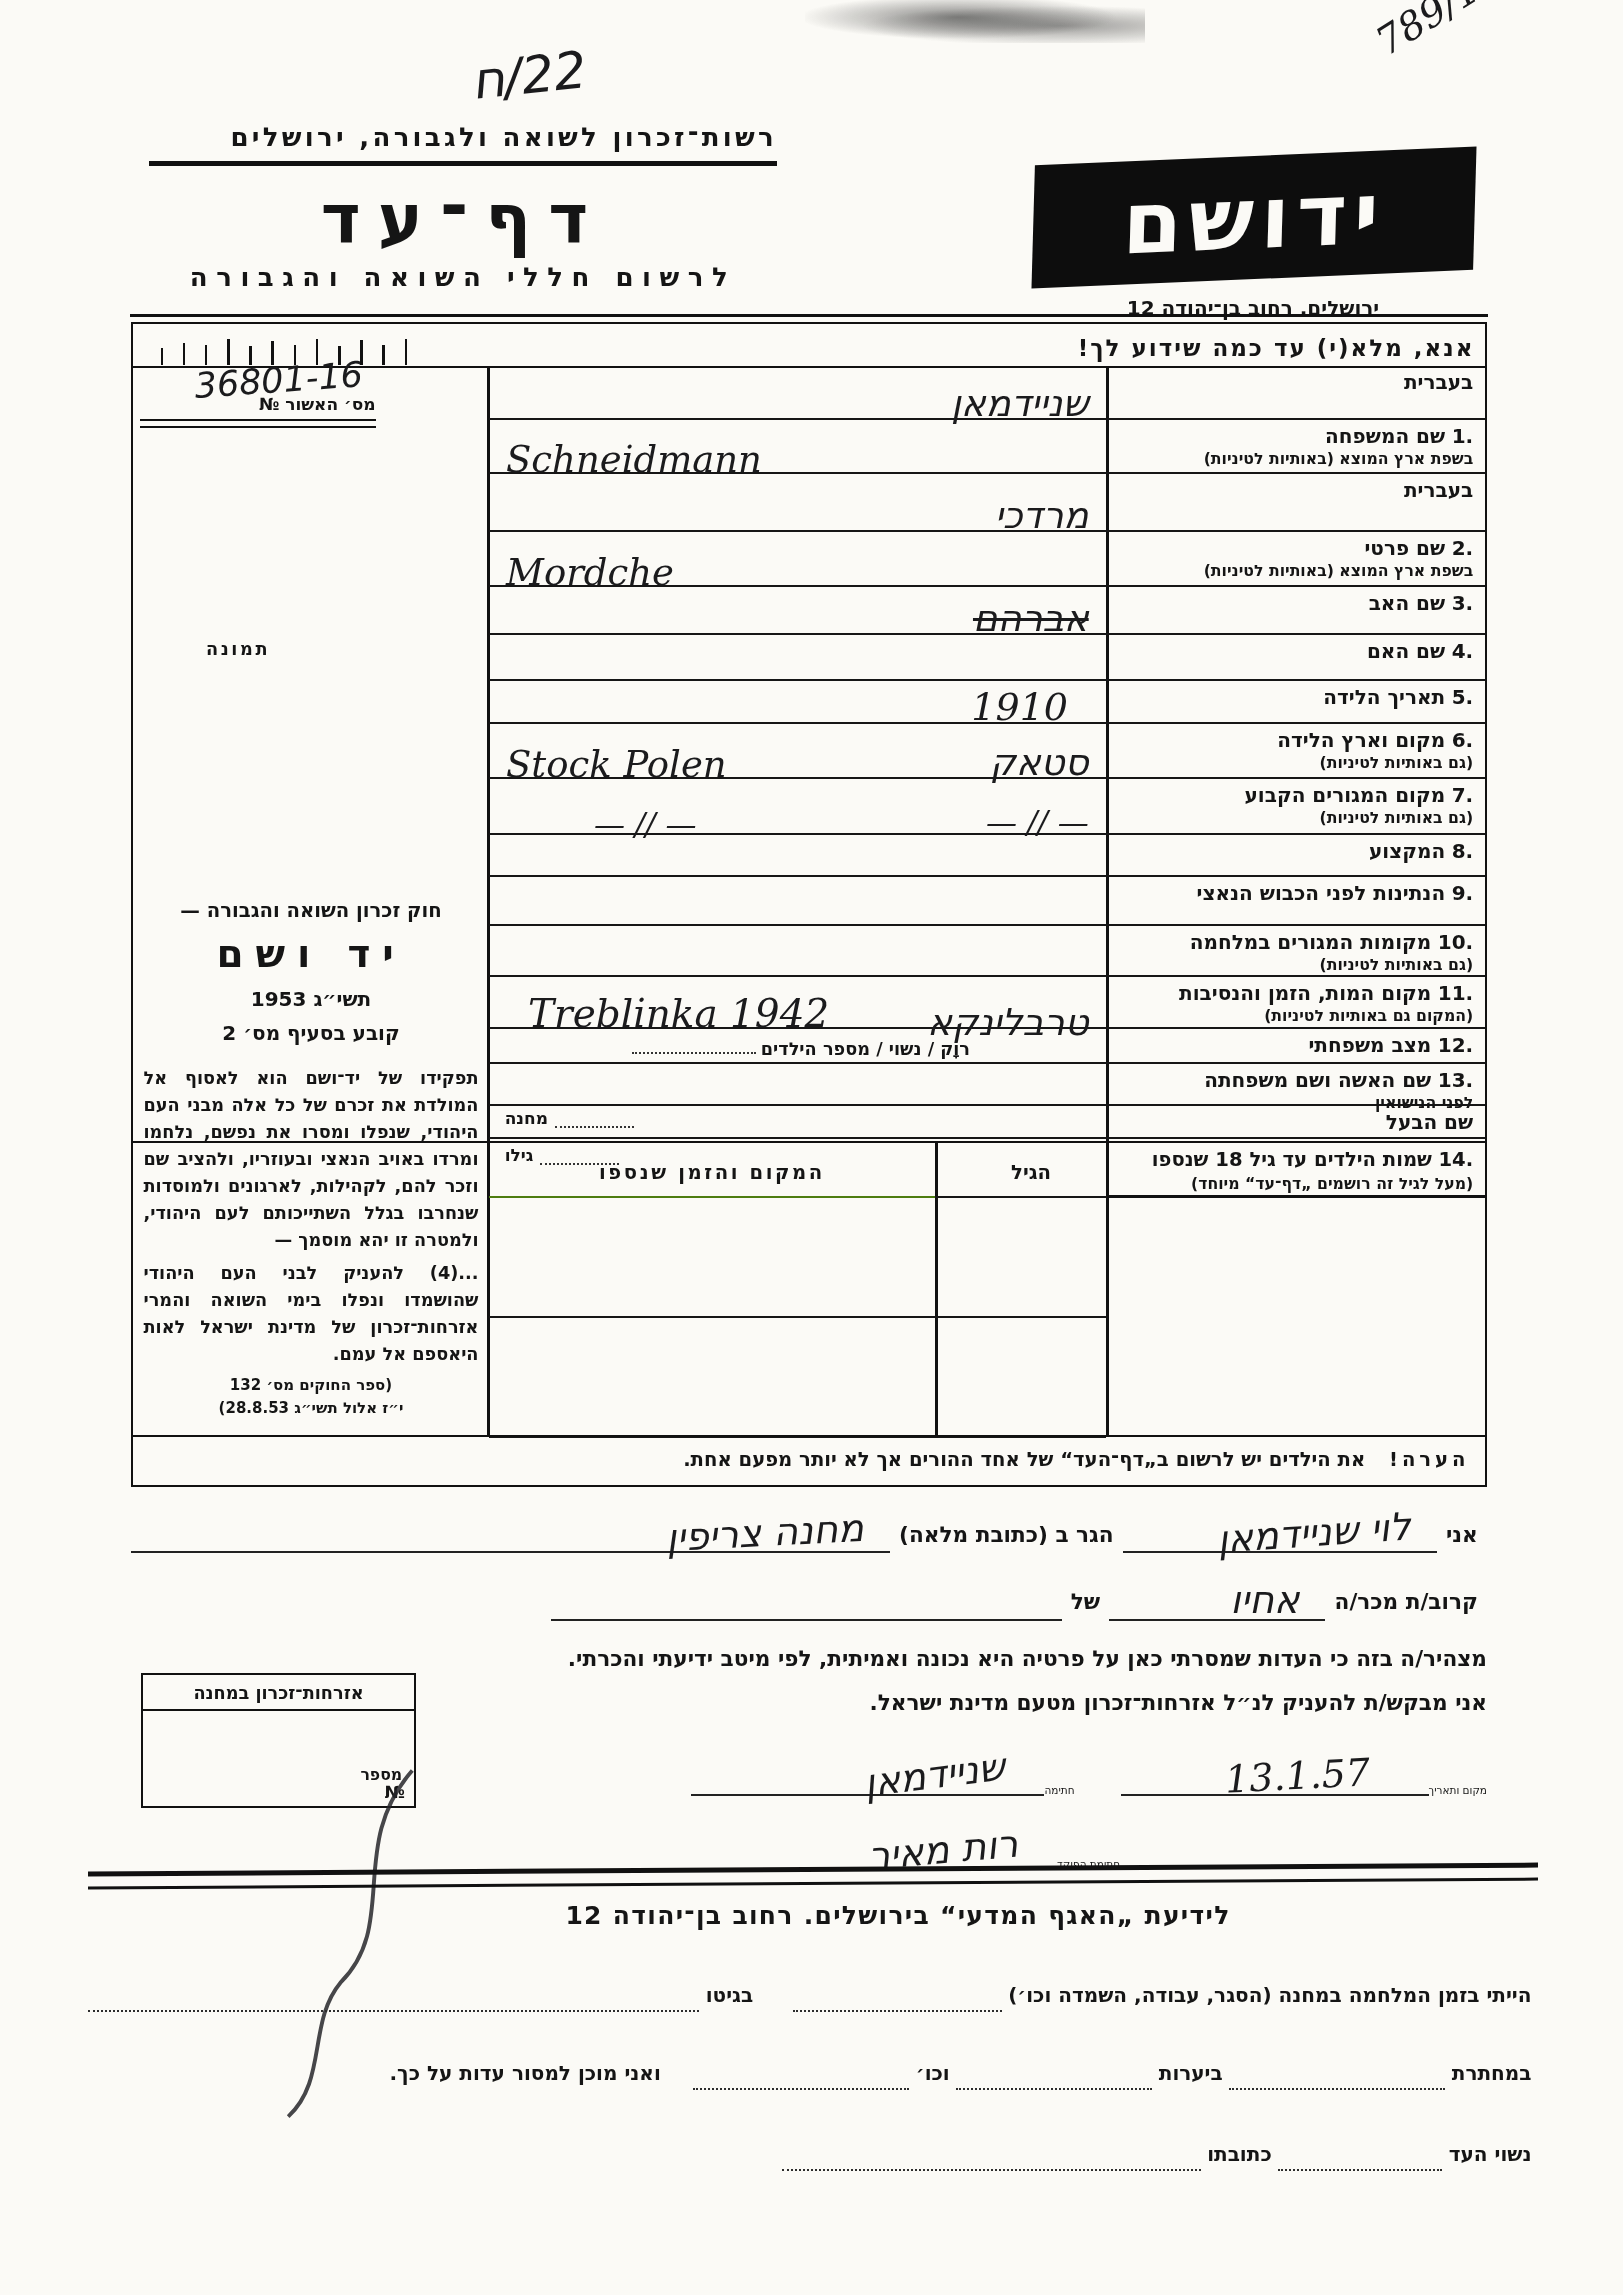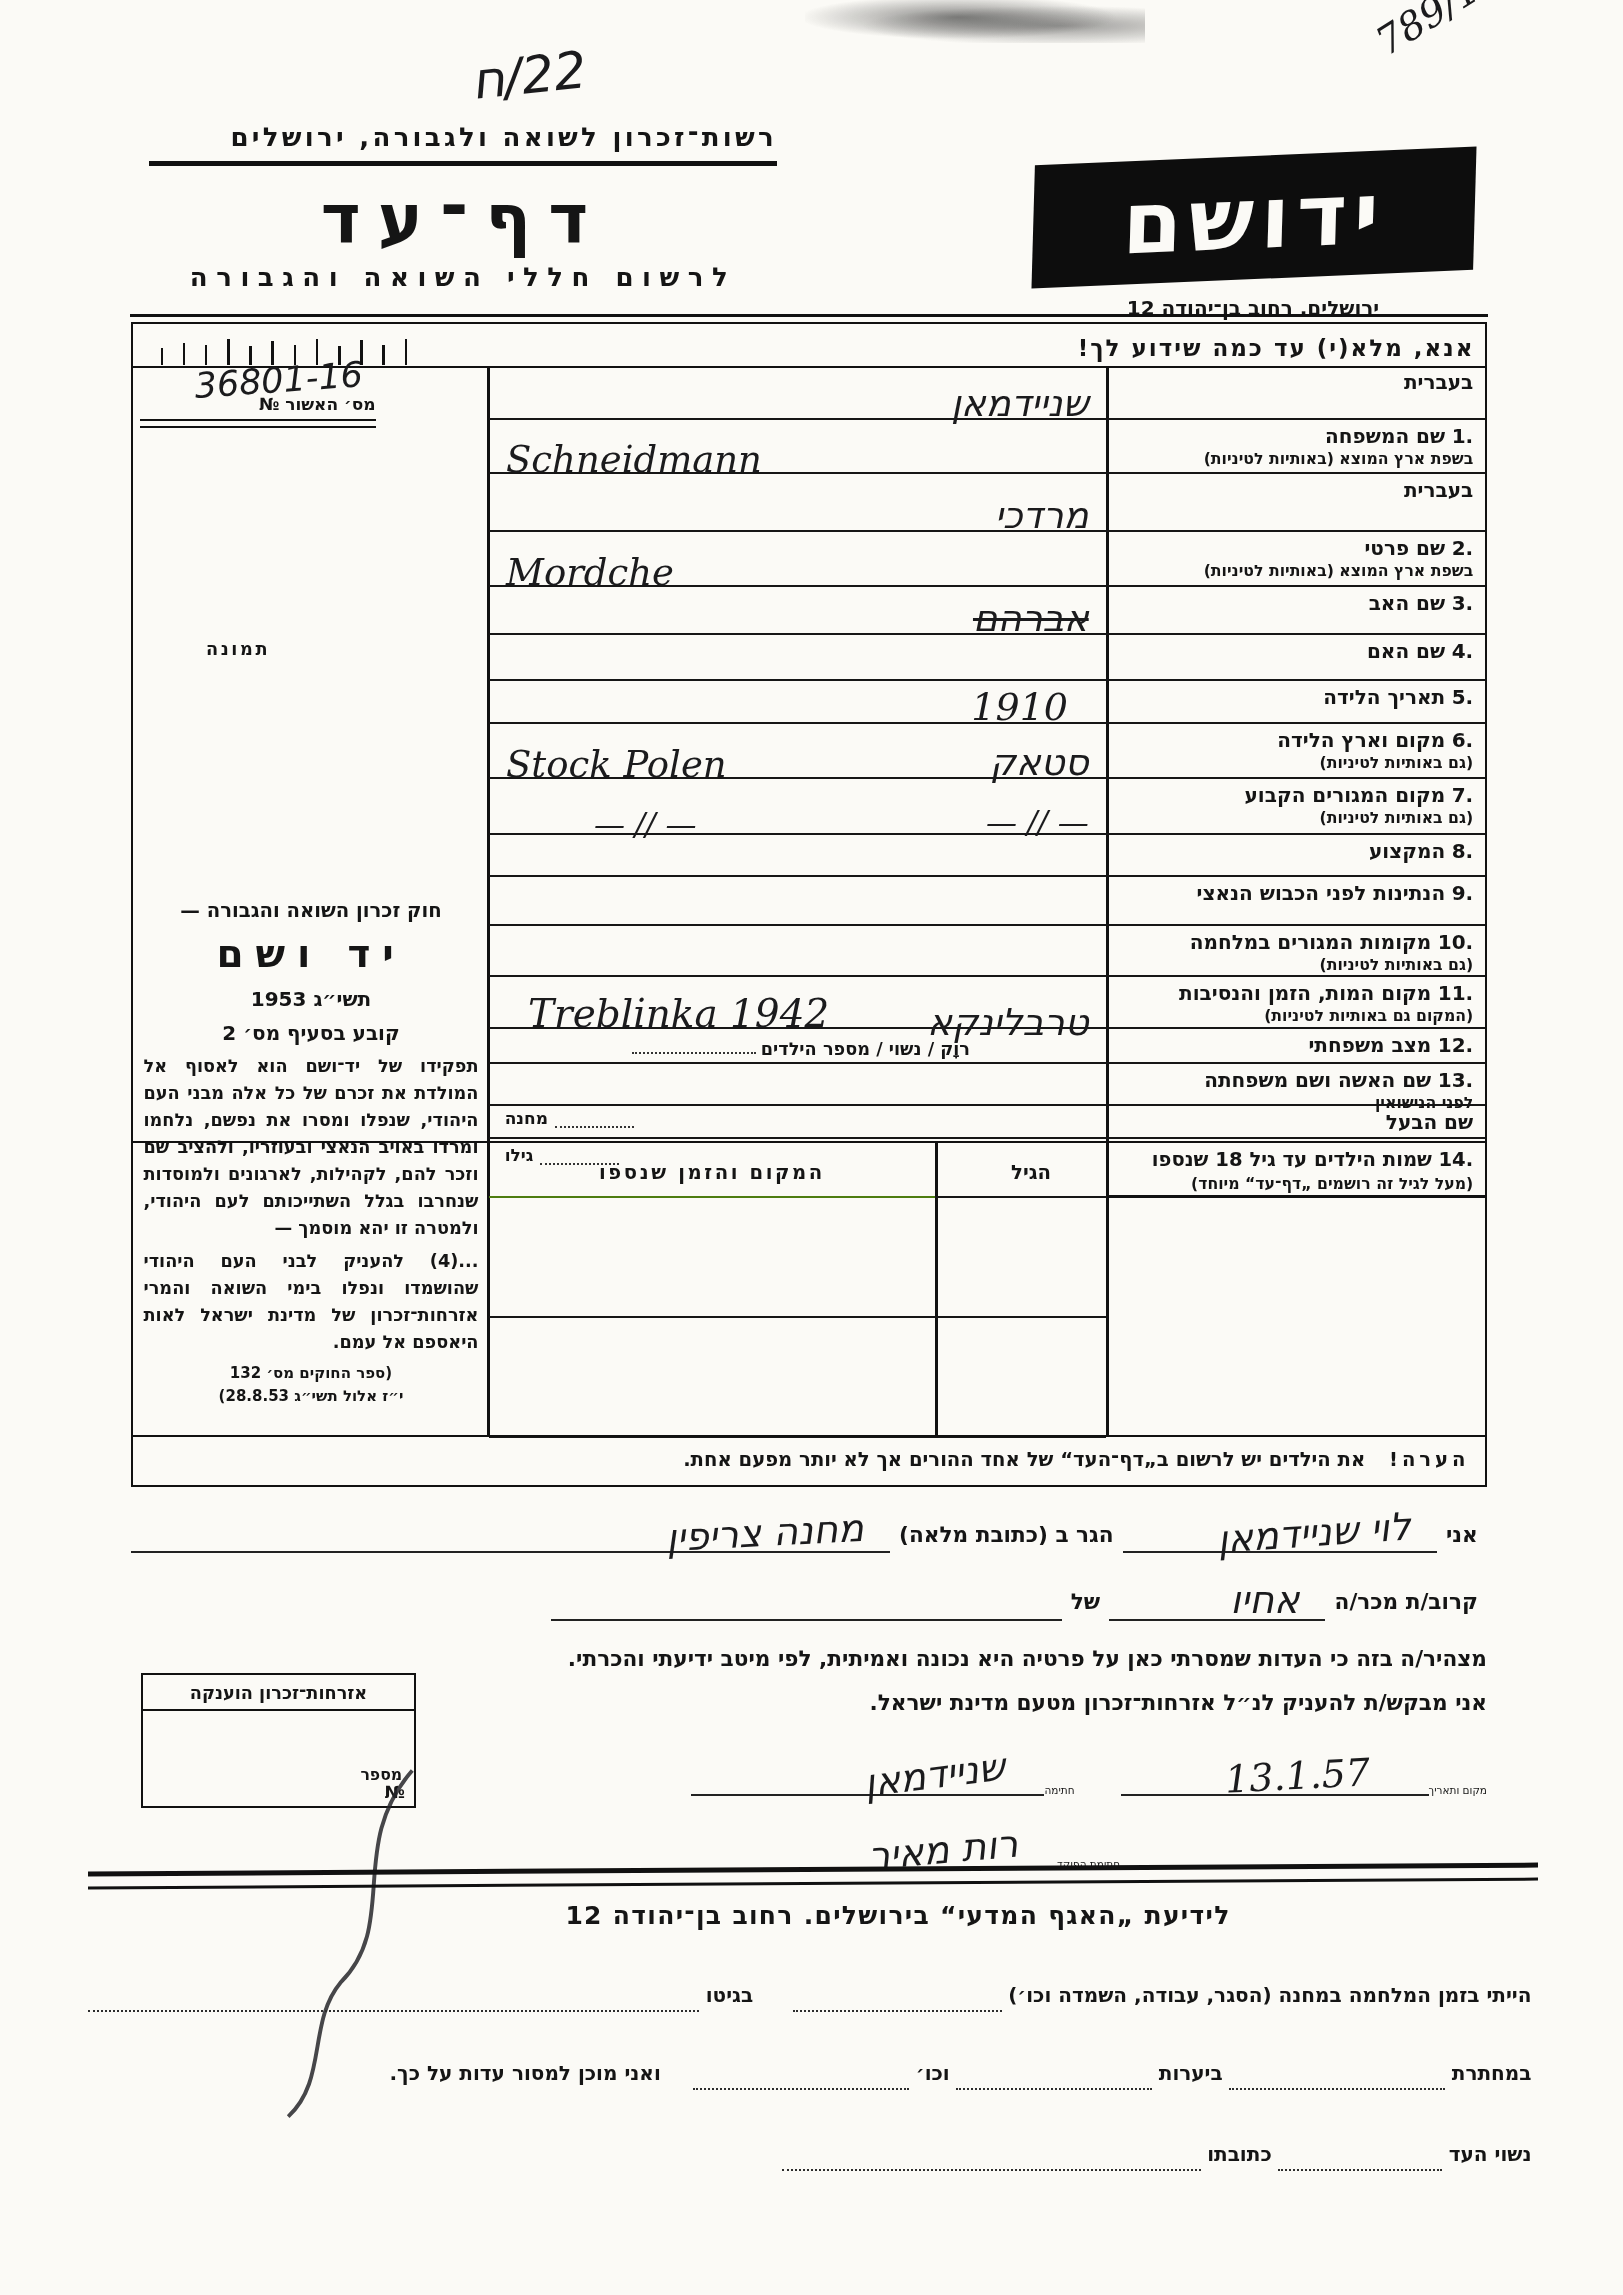--- a/index.html
+++ b/index.html
@@ -37,21 +37,21 @@
   
   .approval{position:absolute;left:6.5px;top:38px;width:236px;text-align:right;}
   .approval .hw-he{font-size:35px;display:block;transform:rotate(-4deg);margin-right:13px;}
   .approval .lbl{font-size:17px;font-weight:bold;display:block;margin-top:-7.9px;}
   .dbl-line{border-top:2.6px solid #111;border-bottom:2px solid #111;height:5.2px;margin-top:5.2px;}
   .photo-label{position:absolute;left:73px;top:315px;font-size:17.7px;font-weight:bold;letter-spacing:2.6px;}
   .law{position:absolute;left:10.5px;top:575px;width:335px;text-align:center;}
   .law .l1{font-size:19.6px;font-weight:bold;white-space:nowrap;}
   .law .l2{font-size:39px;font-weight:bold;letter-spacing:11.8px;margin-top:9.2px;}
   .law .l3{font-size:20px;font-weight:bold;margin-top:10.5px;}
-  .law .l4{font-size:20px;font-weight:bold;margin-top:10.5px;margin-bottom:8px;}
+  .law .l4{font-size:20px;font-weight:bold;margin-top:10.5px;margin-bottom:20px;}
   .law p{font-size:17.7px;font-weight:bold;text-align:justify;line-height:1.52;margin:0 0 6.5px 0;}
   .law .ref{font-size:15px;font-weight:bold;margin-top:2px;line-height:1.5;}
   
   .rows{position:absolute;top:42px;left:356px;right:0;}
   .frow{display:flex;border-bottom:2px solid #161616;box-sizing:border-box;}
   .frow .lbl{width:378px;flex:none;padding:3.9px 11.8px 2.6px 3.9px;box-sizing:border-box;text-align:right;}
   .frow .lbl .main{font-size:20px;font-weight:bold;line-height:1.25;}
   .frow .lbl .no{display:inline-block;direction:ltr;margin-left:6.5px;}
   .frow .lbl .sub{font-size:15.7px;font-weight:bold;line-height:1.2;margin-top:1.3px;}
   .frow .line{flex:1;position:relative;}
@@ -376,21 +376,21 @@
     </div>
     <div class="clerkrow">
       <span class="plbl">חתימת הפוקד</span>
       <span class="blank" style="width:393px;">
         <span class="hwv hw-he clerk-hw">רות מאיר</span>
       </span>
     </div>
   </div>
 
   <div class="abs citbox">
-    <div class="t">אזרחות־זכרון הוענקה</div>
+    <div class="t">אזרחות־זכרון במחנה</div>
     <div class="num">מספר</div>
     <div class="nosym">№</div>
   </div>
 
   <svg class="abs pen-stroke" width="209" height="353" viewBox="0 0 320 540">
     <path d="M250,5 C150,120 230,240 140,330 C90,390 120,480 60,535" stroke="#26262a" stroke-width="6" fill="none" opacity="0.85"></path>
   </svg>
 
   <div class="abs sep1"></div>
   <div class="abs sep2"></div>

